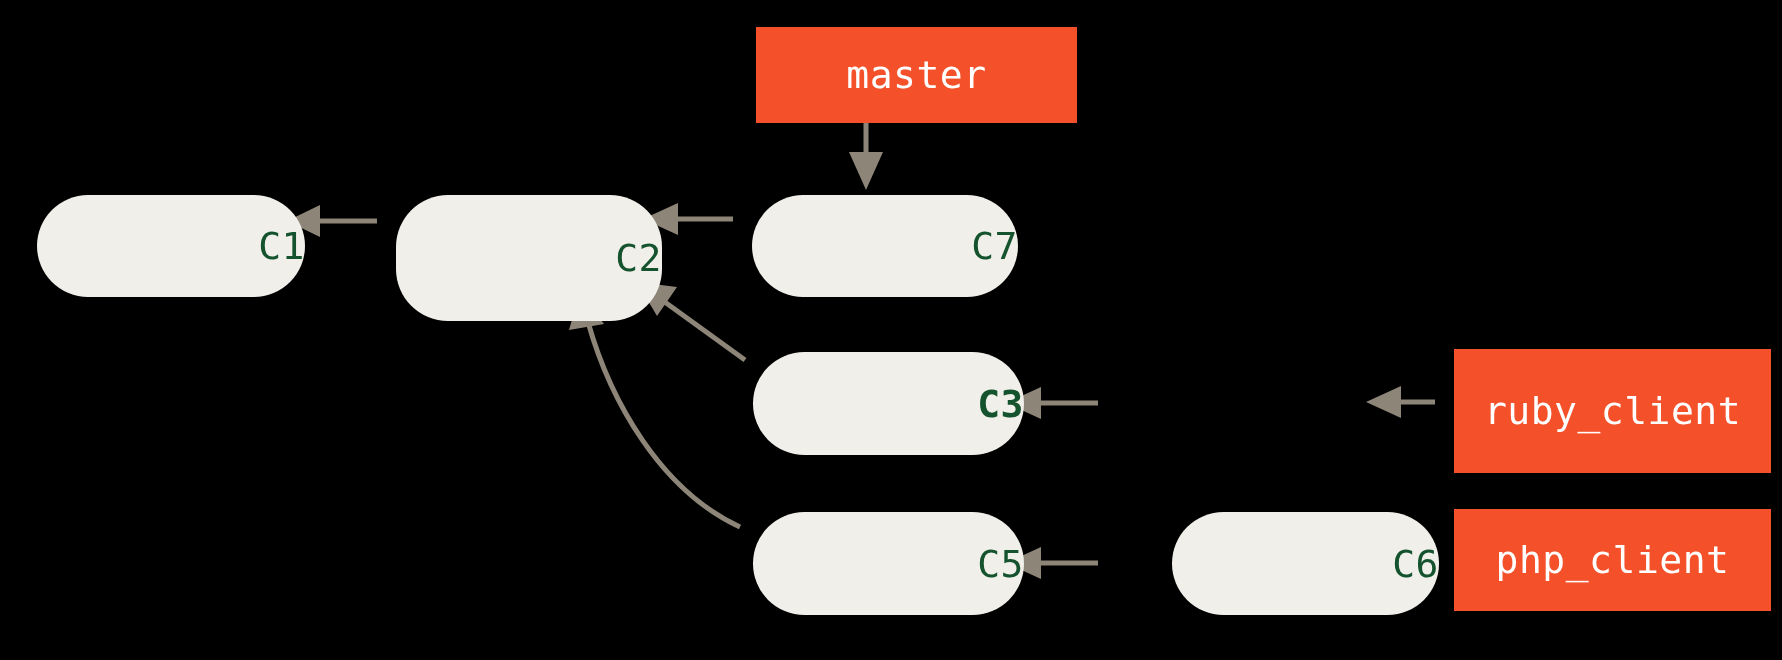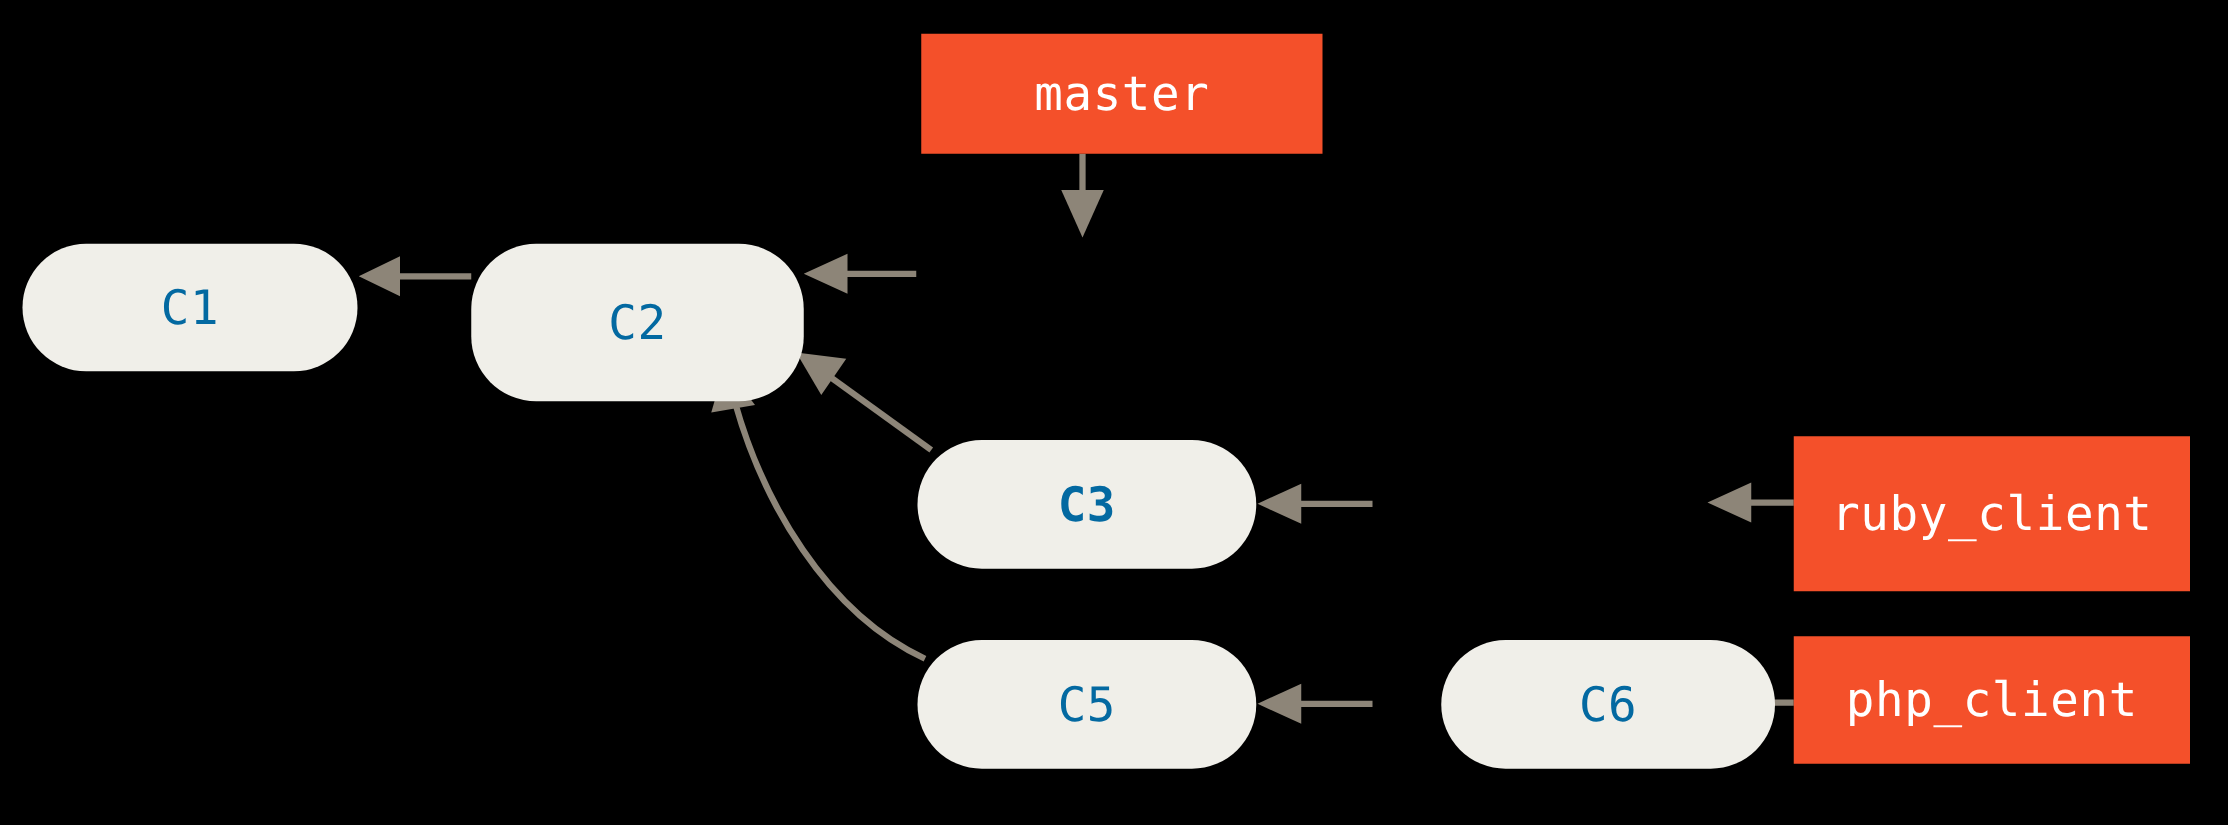--- a/index.html
+++ b/index.html
@@ -17,27 +17,29 @@
     font-family: "DejaVu Sans Mono", "Liberation Mono", monospace;
   }
   .node {
     position: absolute;
     display: flex;
     align-items: center;
     justify-content: center;
     box-sizing: border-box;
     text-align: center;
     white-space: nowrap;
+    margin-left: 19px;
   }
   .commit {
     background: #f0efe9;
-    color: #0369a1;
+    color: #14532d;
     border-radius: 52px;
     font-size: 38px;
     letter-spacing: 0.5px;
+    justify-content: flex-end;
   }
   .branch {
     background: #f4502a;
     color: #ffffff;
     border-radius: 0;
     font-size: 38px;
     letter-spacing: 0.5px;
   }
   svg#edges {
     position: absolute;
@@ -110,20 +112,23 @@
   </svg>
 
   <div class="node commit" style="left:18px; top:195px; width:268px; height:102px;">
     <span>C1</span>
   </div>
 
   <div class="node commit" style="left:377px; top:195px; width:266px; height:126px;">
     <span>C2</span>
   </div>
 
+  <div class="node commit" style="left:733px; top:195px; width:266px; height:102px;">
+    <span>C7</span>
+  </div>
 
   <div class="node commit" style="left:734px; top:352px; width:271px; height:103px;font-weight:bold;">
     <span>C3</span>
   </div>
 
 
   <div class="node commit" style="left:734px; top:512px; width:271px; height:103px;">
     <span>C5</span>
   </div>
 

